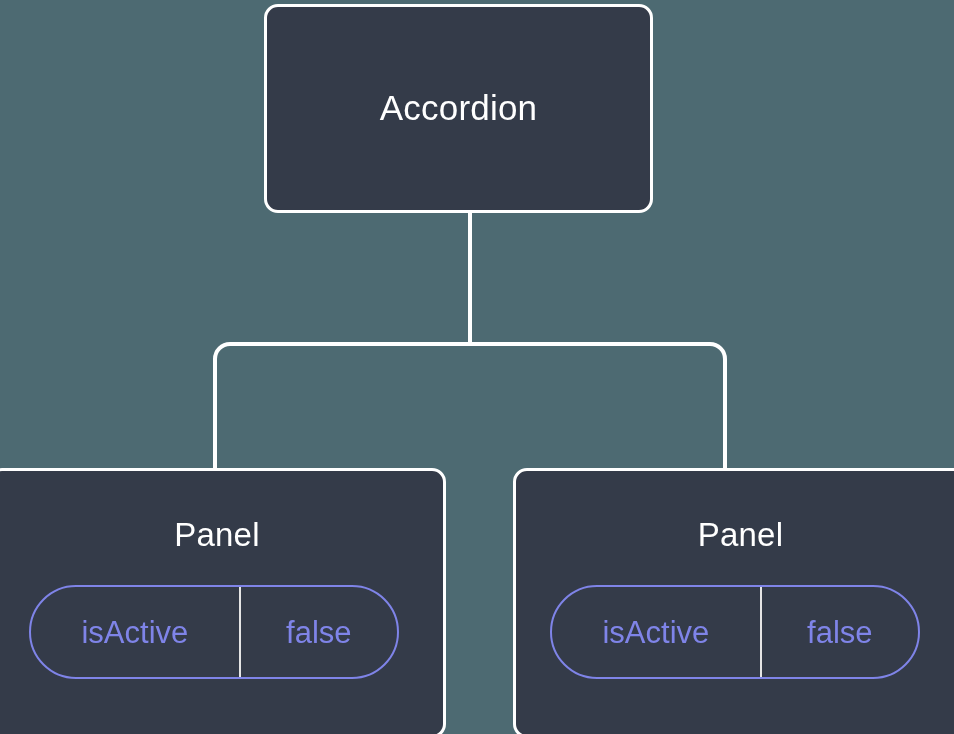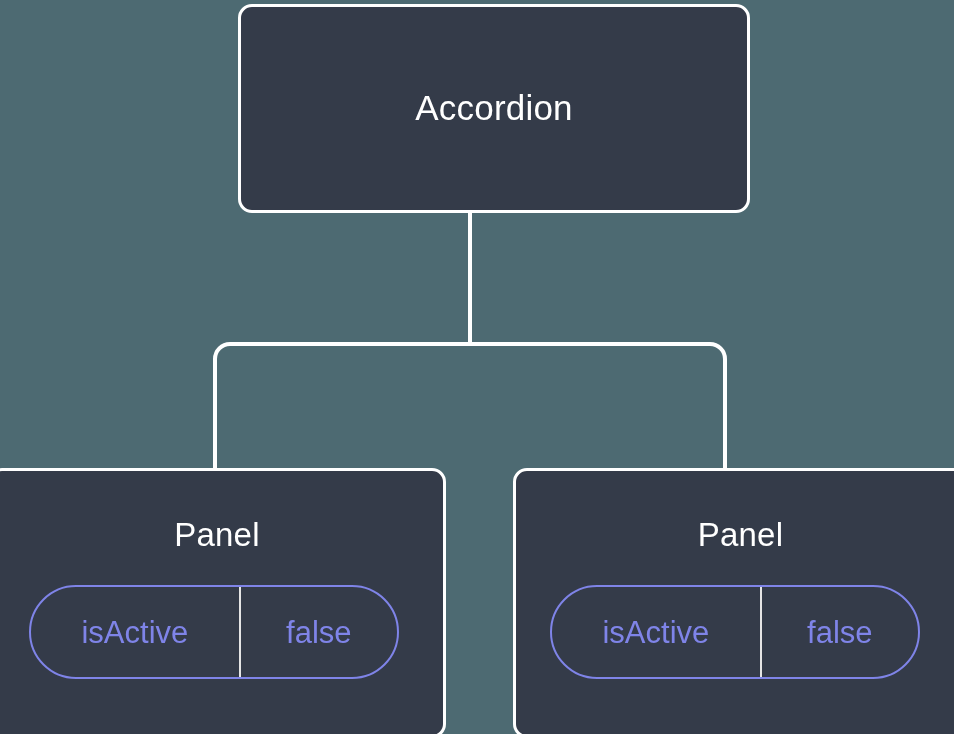--- a/index.html
+++ b/index.html
@@ -48,23 +48,23 @@
     color: #ffffff;
     font-size: 34px;
     font-weight: 400;
     letter-spacing: 0.2px;
     white-space: nowrap;
     line-height: 1.1;
   }
 
   
   #node-accordion {
-    left: 238px;
+    left: 264px;
     top: 4px;
-    width: 512px;
+    width: 389px;
     height: 209px;
     justify-content: center;
   }
   #node-accordion .node-title {
     font-size: 35px;
   }
 
   
   .panel-box {
     top: 468px;

